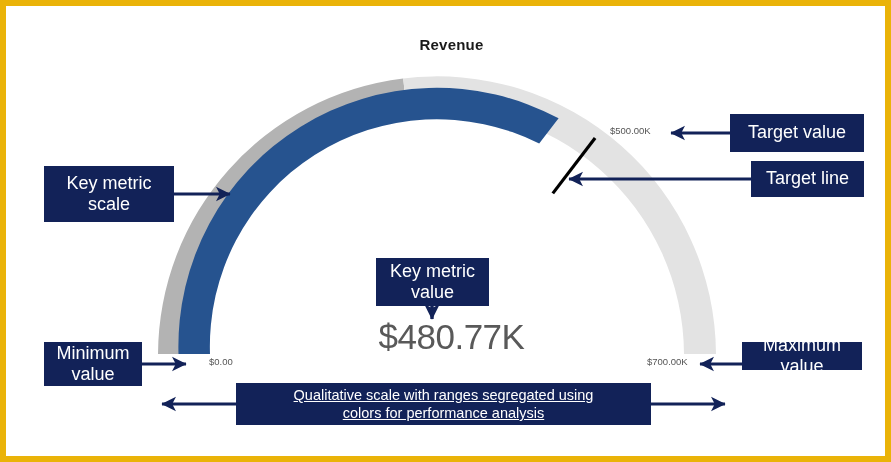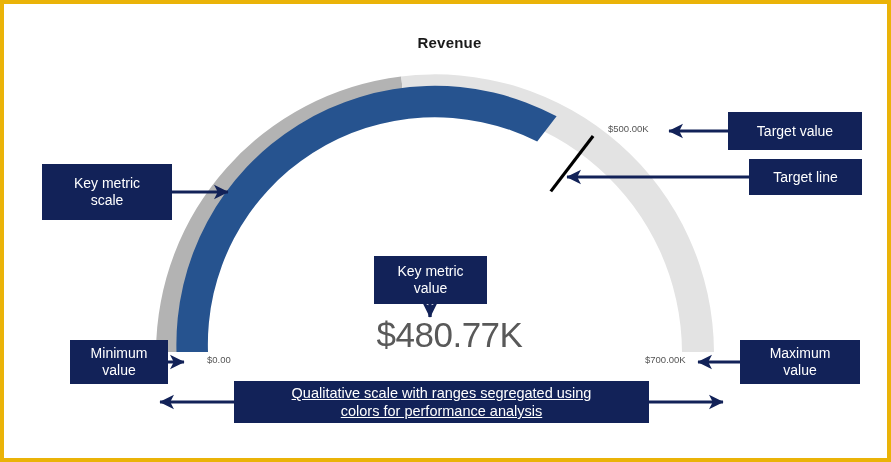--- a/index.html
+++ b/index.html
@@ -8,21 +8,21 @@
     background: #ffffff;
   }
   body {
     font-family: "Liberation Sans", sans-serif;
   }
   #canvas {
     position: relative;
     width: 891px;
     height: 462px;
     background: #ffffff;
-    border: 4px solid #eab308;
+    border: 6px solid #eab308;
     box-sizing: border-box;
     overflow: hidden;
   }
   #chart-title {
     position: absolute;
     left: 0;
     top: 30px;
     width: 891px;
     text-align: center;
     font-size: 15px;
@@ -51,35 +51,35 @@
     width: 891px;
     text-align: center;
     font-size: 35px;
     color: #595959;
     letter-spacing: -0.5px;
   }
   .callout {
     position: absolute;
     background: #122258;
     color: #ffffff;
-    font-size: 14px;
+    font-size: 18px;
     line-height: 1.18;
     text-align: center;
     display: flex;
     align-items: center;
     justify-content: center;
     box-sizing: border-box;
     padding: 3px 6px;
   }
   #callout-key-metric-plot { left: 38px;  top: 160px; width: 130px; height: 56px; }
   #callout-target-value    { left: 724px; top: 108px; width: 134px; height: 38px; }
   #callout-target-line     { left: 745px; top: 155px; width: 113px; height: 36px; }
   #callout-key-metric-value{ left: 370px; top: 252px; width: 113px; height: 48px; }
-  #callout-minimum         { left: 38px;  top: 336px; width: 98px;  height: 44px; margin-left: 28px; }
-  #callout-maximum         { left: 736px; top: 336px; width: 120px; height: 44px; }
+  #callout-minimum         { left: 38px;  top: 336px; width: 98px;  height: 44px; }
+  #callout-maximum         { left: 736px; top: 336px; width: 120px; height: 28px; }
   #callout-qualitative {
     left: 230px; top: 377px; width: 415px; height: 42px;
     font-size: 14.5px; line-height: 1.25; text-decoration: underline;
   }
   #annotations-svg {
     position: absolute;
     left: 0;
     top: 0;
     pointer-events: none;
   }

